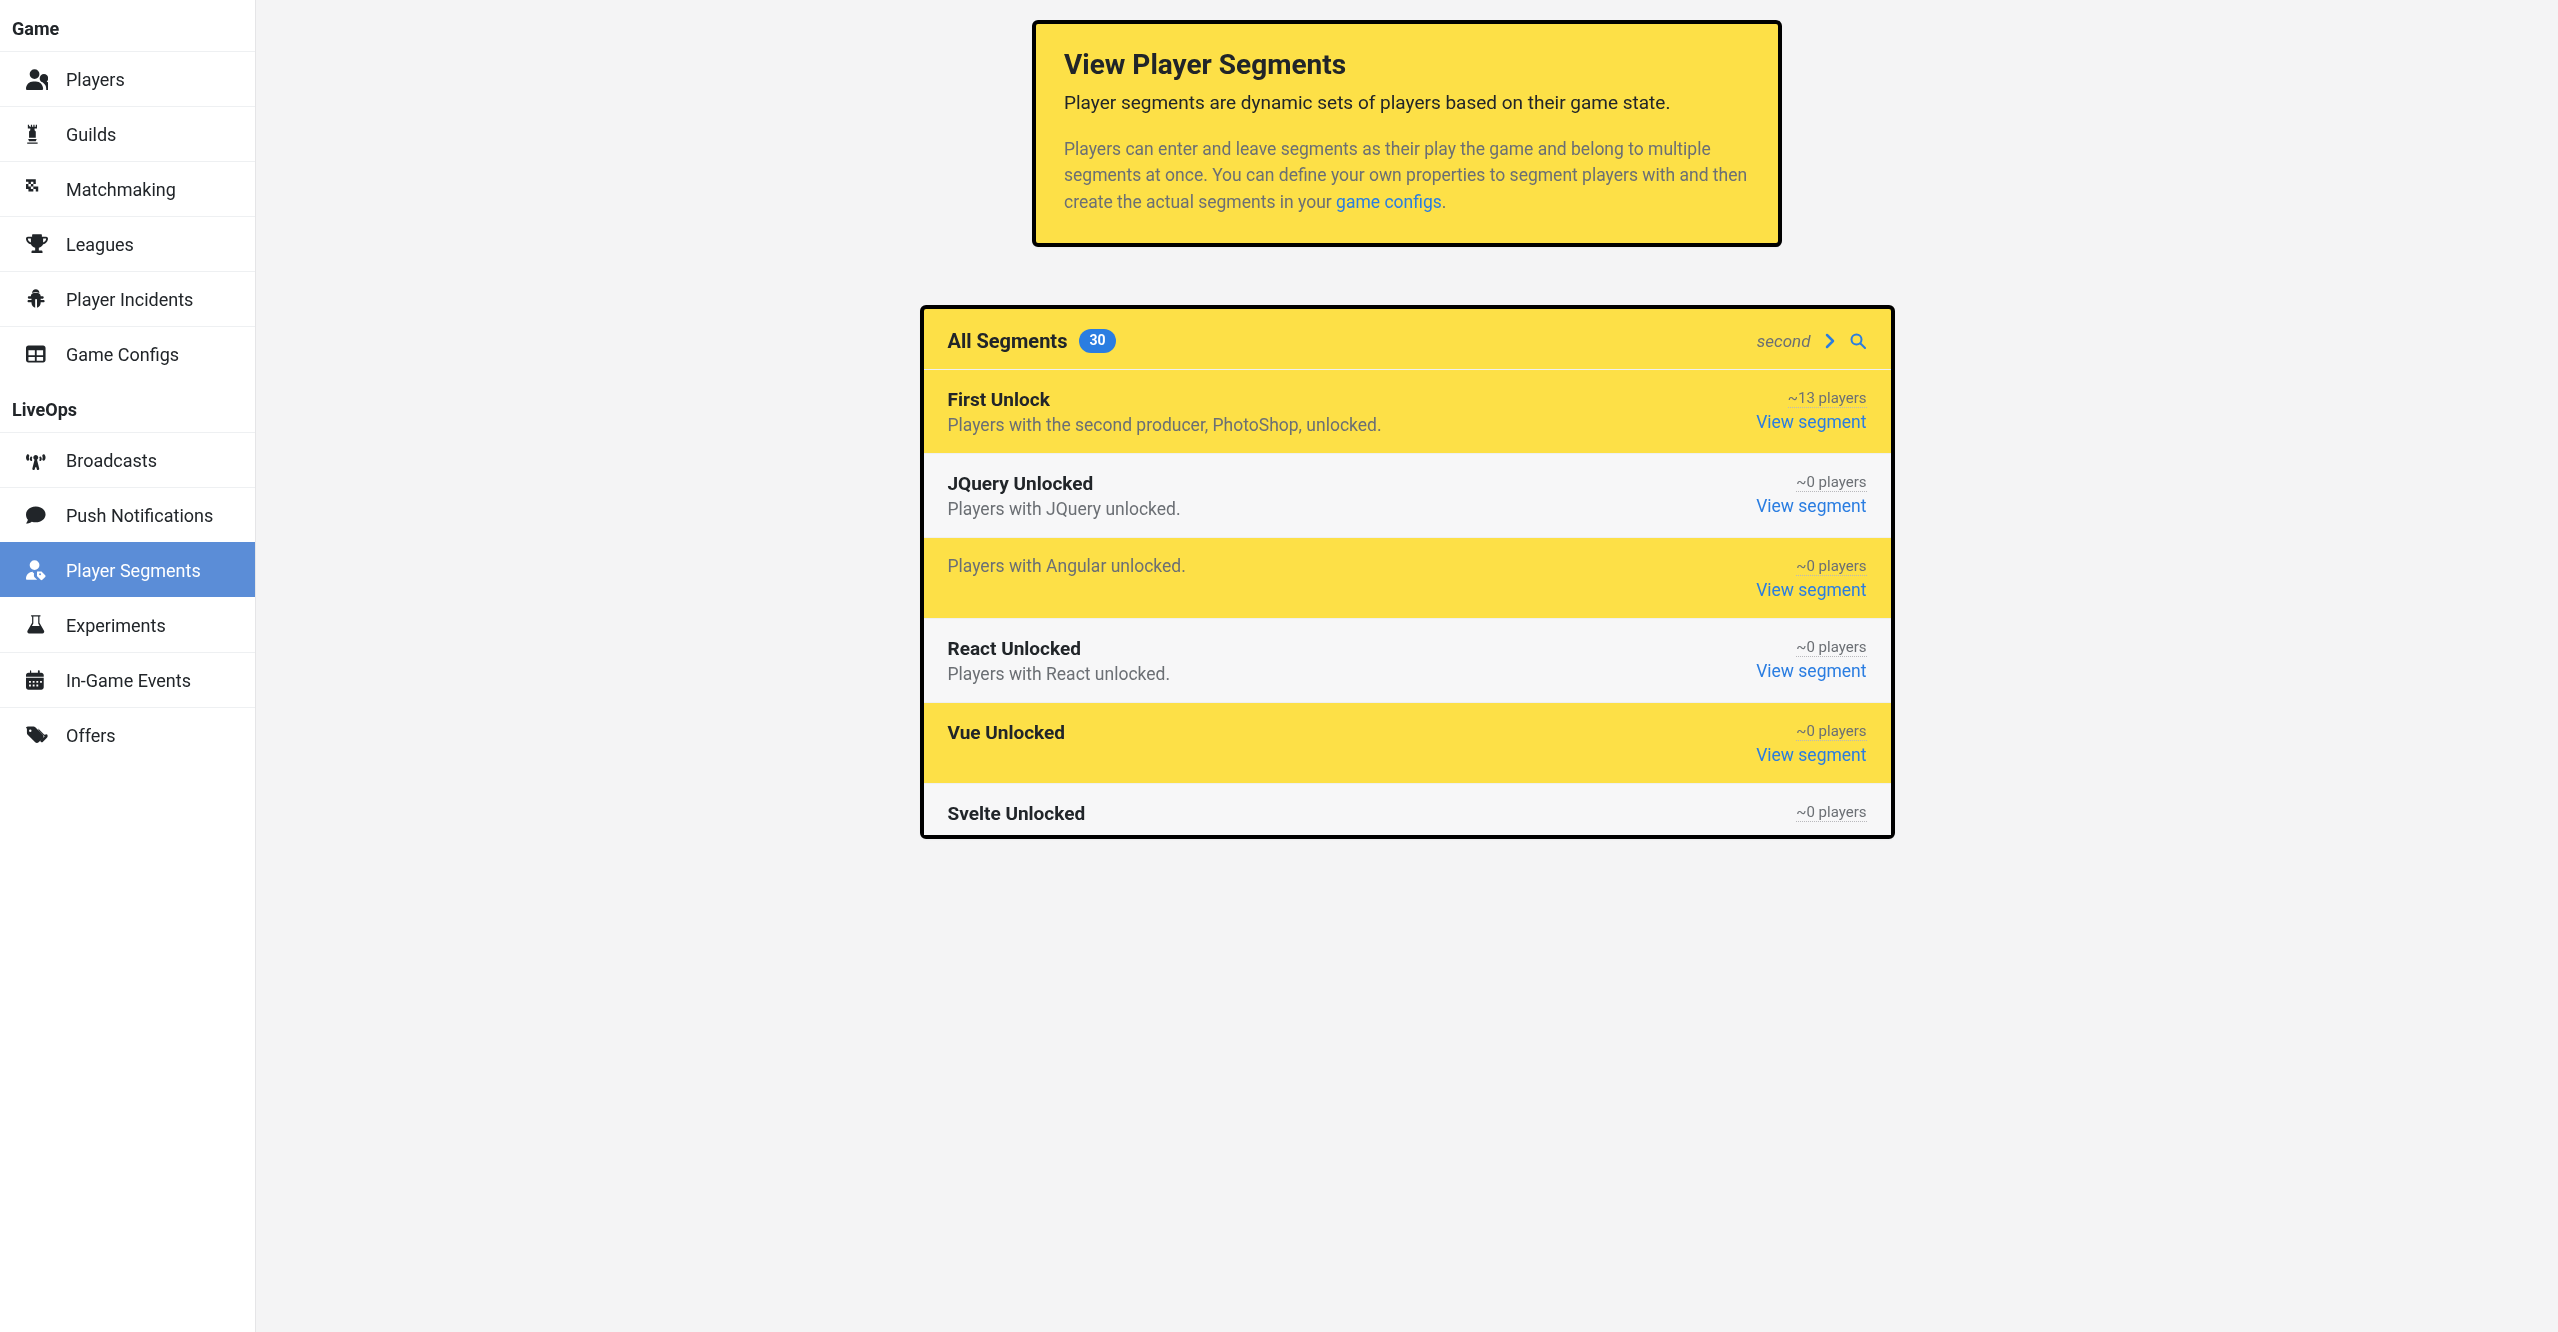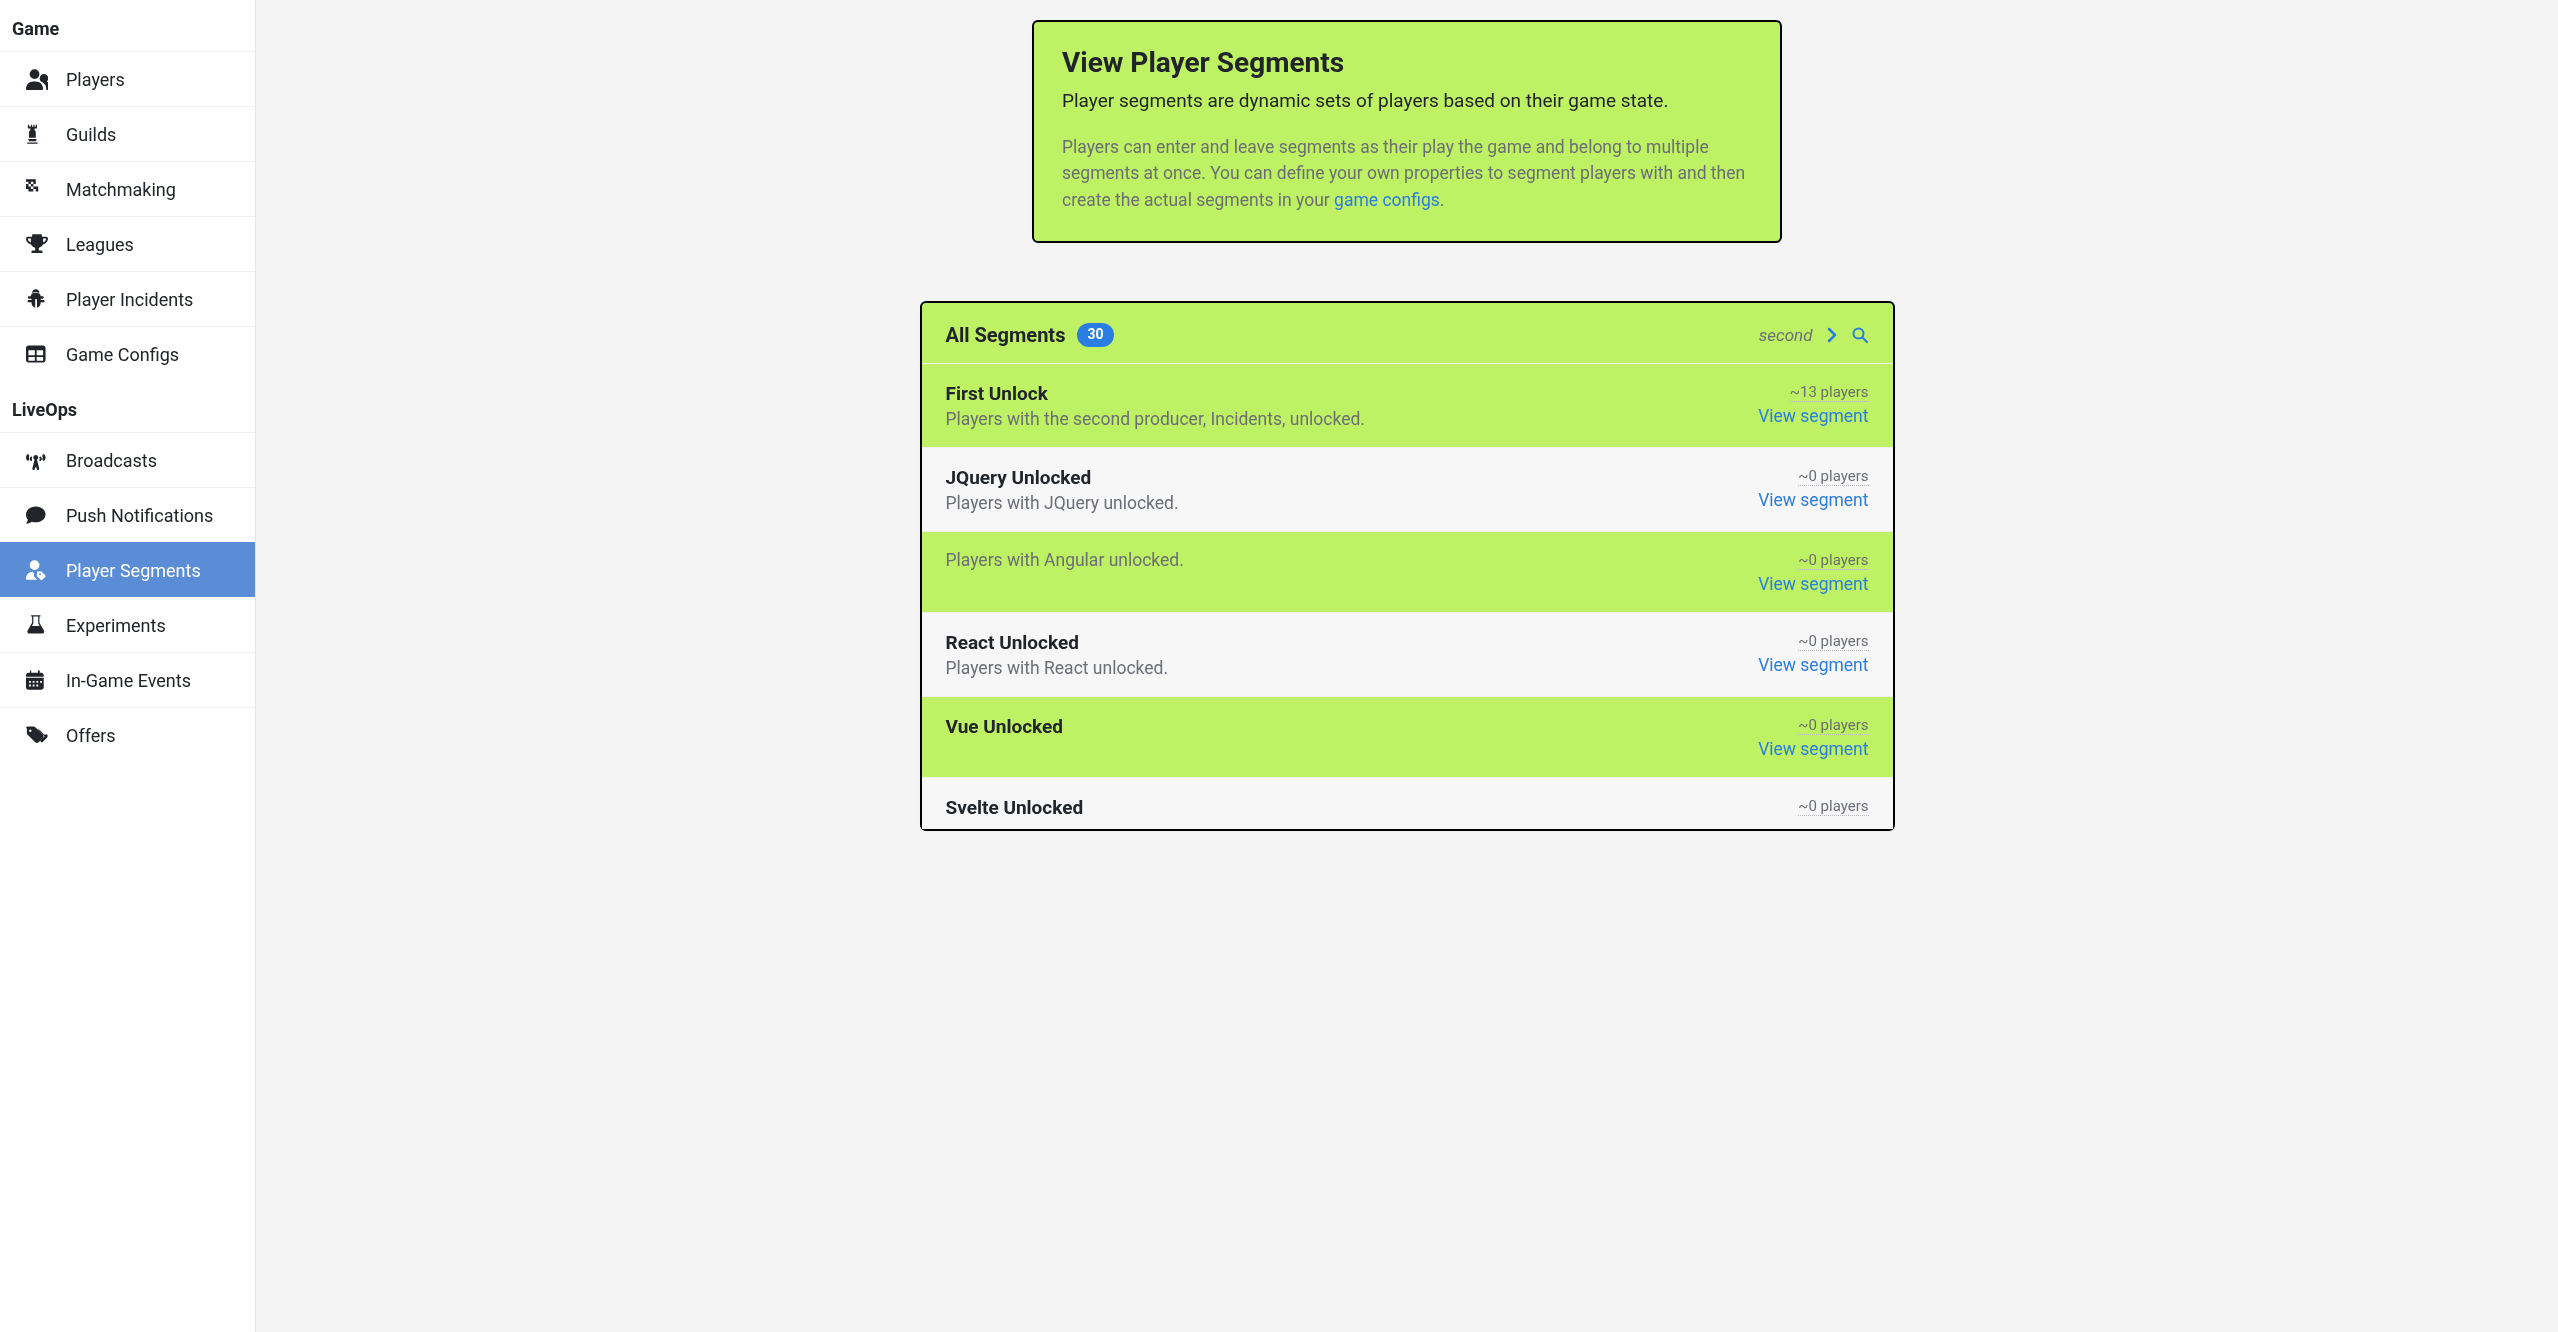--- a/index.html
+++ b/index.html
@@ -51,22 +51,22 @@
   .sidebar-item.active .icon svg { fill: #fff; }
 
   .main {
     flex: 1;
     display: flex;
     flex-direction: column;
     align-items: center;
   }
 
   .card {
-    background: #bef264;
-    border: 2px solid #000000;
+    background: #fde047;
+    border: 4px solid #000000;
     border-radius: 6px;
     box-shadow: 0 1px 2px rgba(0,0,0,0.03);
   }
 
   .header-card {
     width: 750px;
     max-width: 90%;
     margin-top: 20px;
     padding: 24px 28px 28px 28px;
   }
@@ -298,21 +298,21 @@
                 <circle cx="6.5" cy="6.5" r="5" fill="none" stroke-width="2"></circle>
                 <line x1="10.5" y1="10.5" x2="15" y2="15" stroke-width="2" stroke-linecap="round"></line>
               </svg>
           </span>
         </div>
       </div>
       <div id="segments-container">
           <div class="segment-row">
             <div class="segment-left">
               <div class="segment-name">First Unlock</div>
-              <div class="segment-desc">Players with the second producer, Incidents, unlocked.</div>
+              <div class="segment-desc">Players with the second producer, PhotoShop, unlocked.</div>
             </div>
             <div class="segment-right">
               <div><span class="segment-count">~13 players</span></div>
               <a class="segment-link">View segment</a>
             </div>
           </div>
           <div class="segment-row">
             <div class="segment-left">
               <div class="segment-name">JQuery Unlocked</div>
               <div class="segment-desc">Players with JQuery unlocked.</div>

